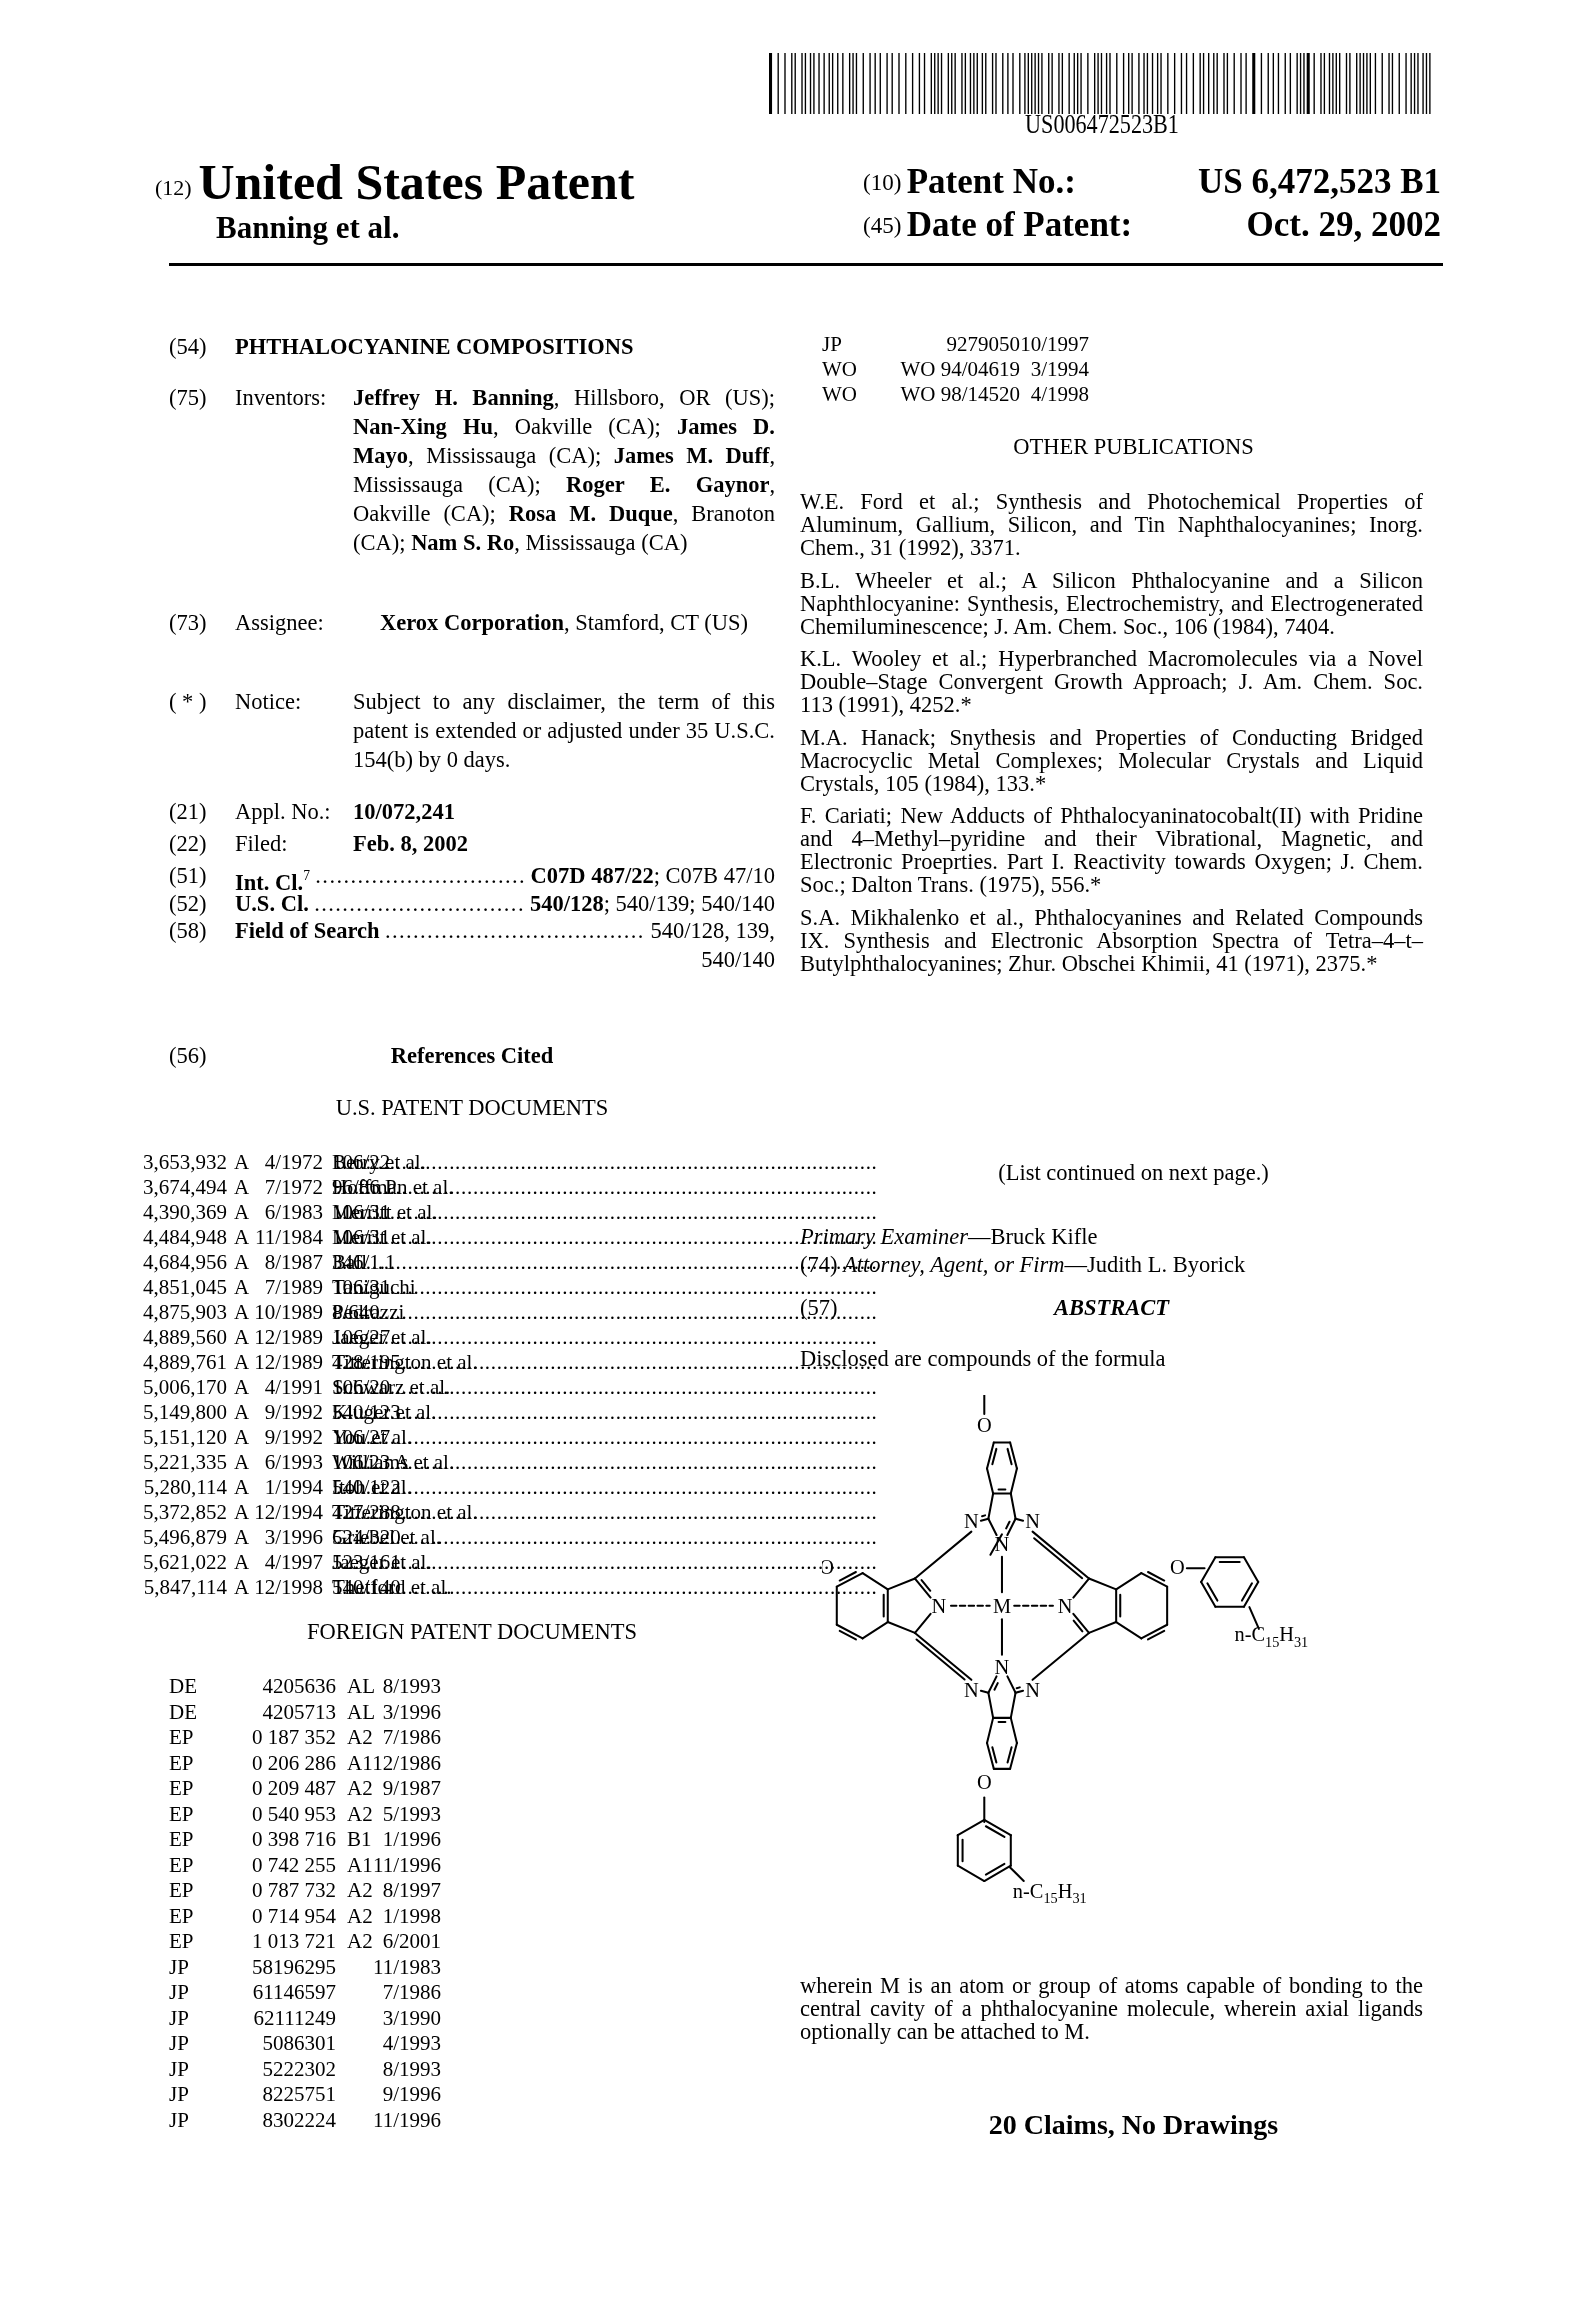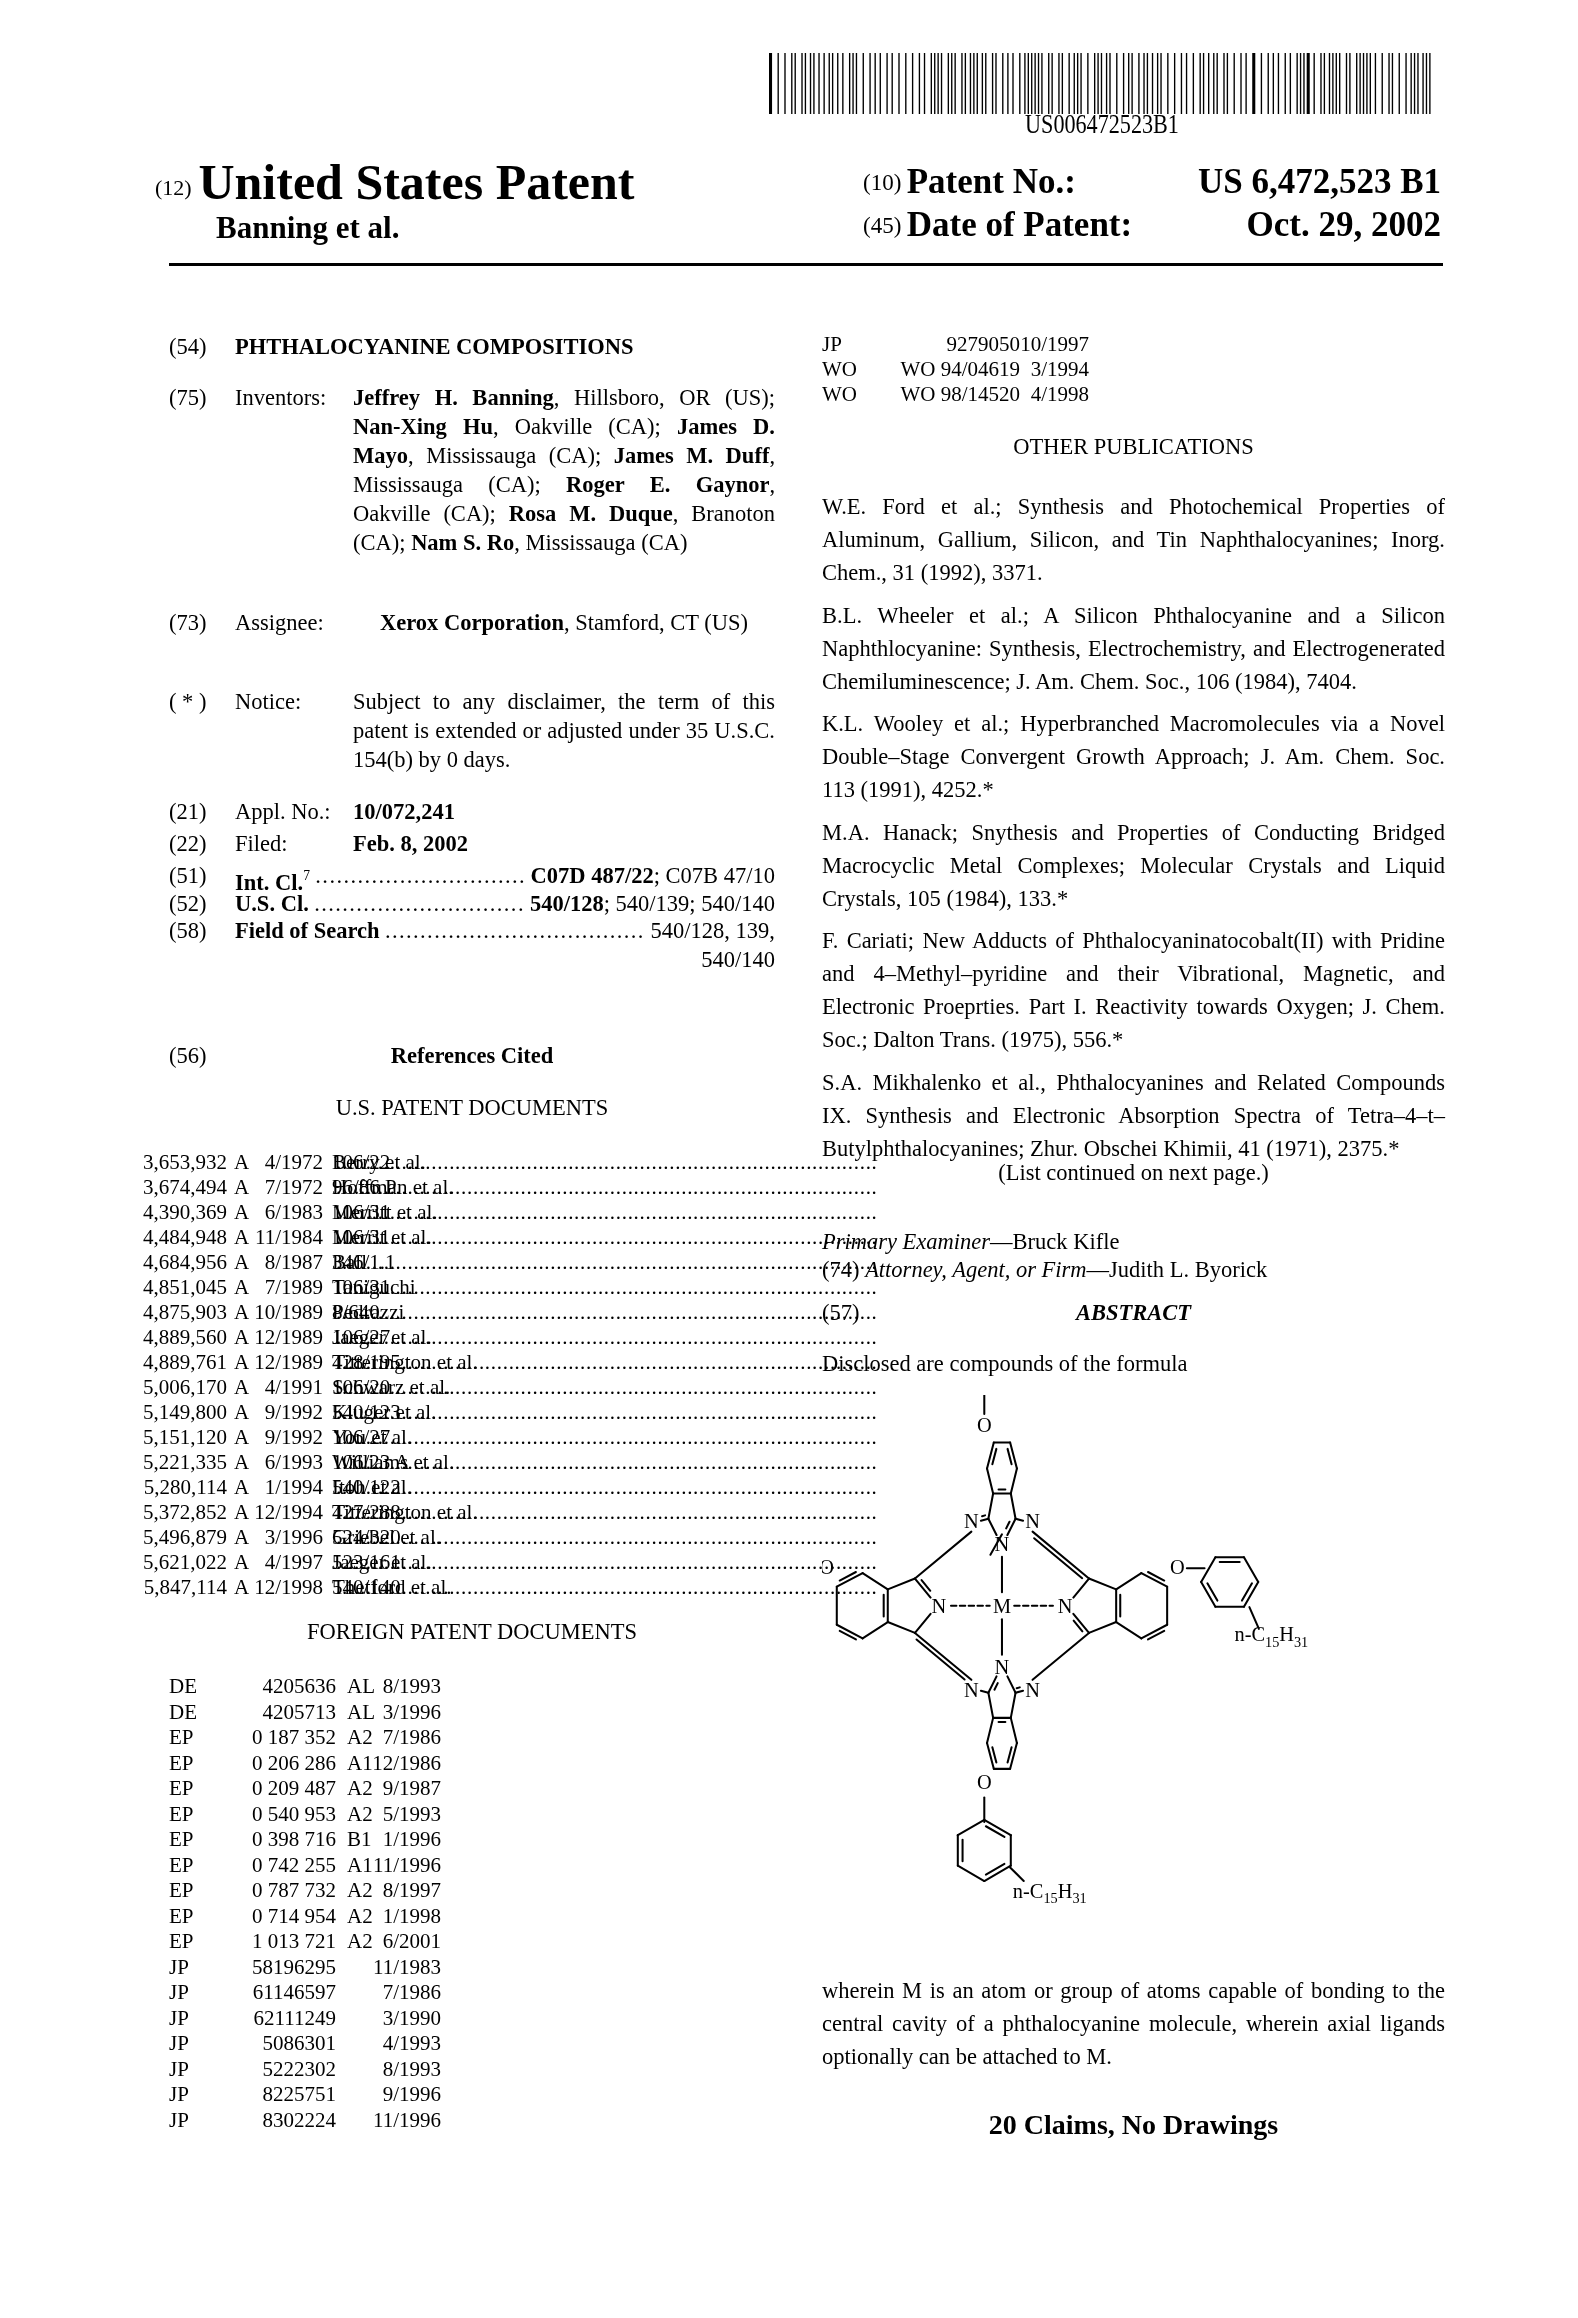--- a/index.html
+++ b/index.html
@@ -62,21 +62,21 @@
   #foreign-heading { left: 169px; top: 1619px; width: 606px; text-align: center; font-size: 22.5px; }
   #foreign-refs { top: 1674px; }
   .f-row { position: relative; height: 25.5px; white-space: nowrap; font-size: 21px; }
   .f-row span { position: absolute; }
   .f-country { left: 0; }
   .f-num { right: 439px; text-align: right; }
   .f-kind { left: 178px; }
   .f-date { right: 334px; text-align: right; }
 
   
-  .rc { left: 822px; width: 623px; font-size: 22.5px; line-height: 33px; }
+  .rc { left: 800px; width: 623px; font-size: 22.5px; line-height: 23px; }
   #foreign-cont { left: 822px; top: 332px; width: 623px; }
   #foreign-cont .f-row { font-size: 21px; height: 25px; }
   #foreign-cont .f-num { right: 425px; }
   #foreign-cont .f-date { right: 356px; }
   #other-pubs-heading { left: 822px; top: 434px; width: 623px; text-align: center; font-size: 22.5px; }
   #pubs { top: 490px; }
   .pub { text-align: justify; margin: 0 0 9.5px 0; }
   #list-continued { left: 822px; top: 1160px; width: 623px; text-align: center; font-size: 22.5px; }
   #examiner { top: 1225px; }
   #attorney { top: 1253px; }

